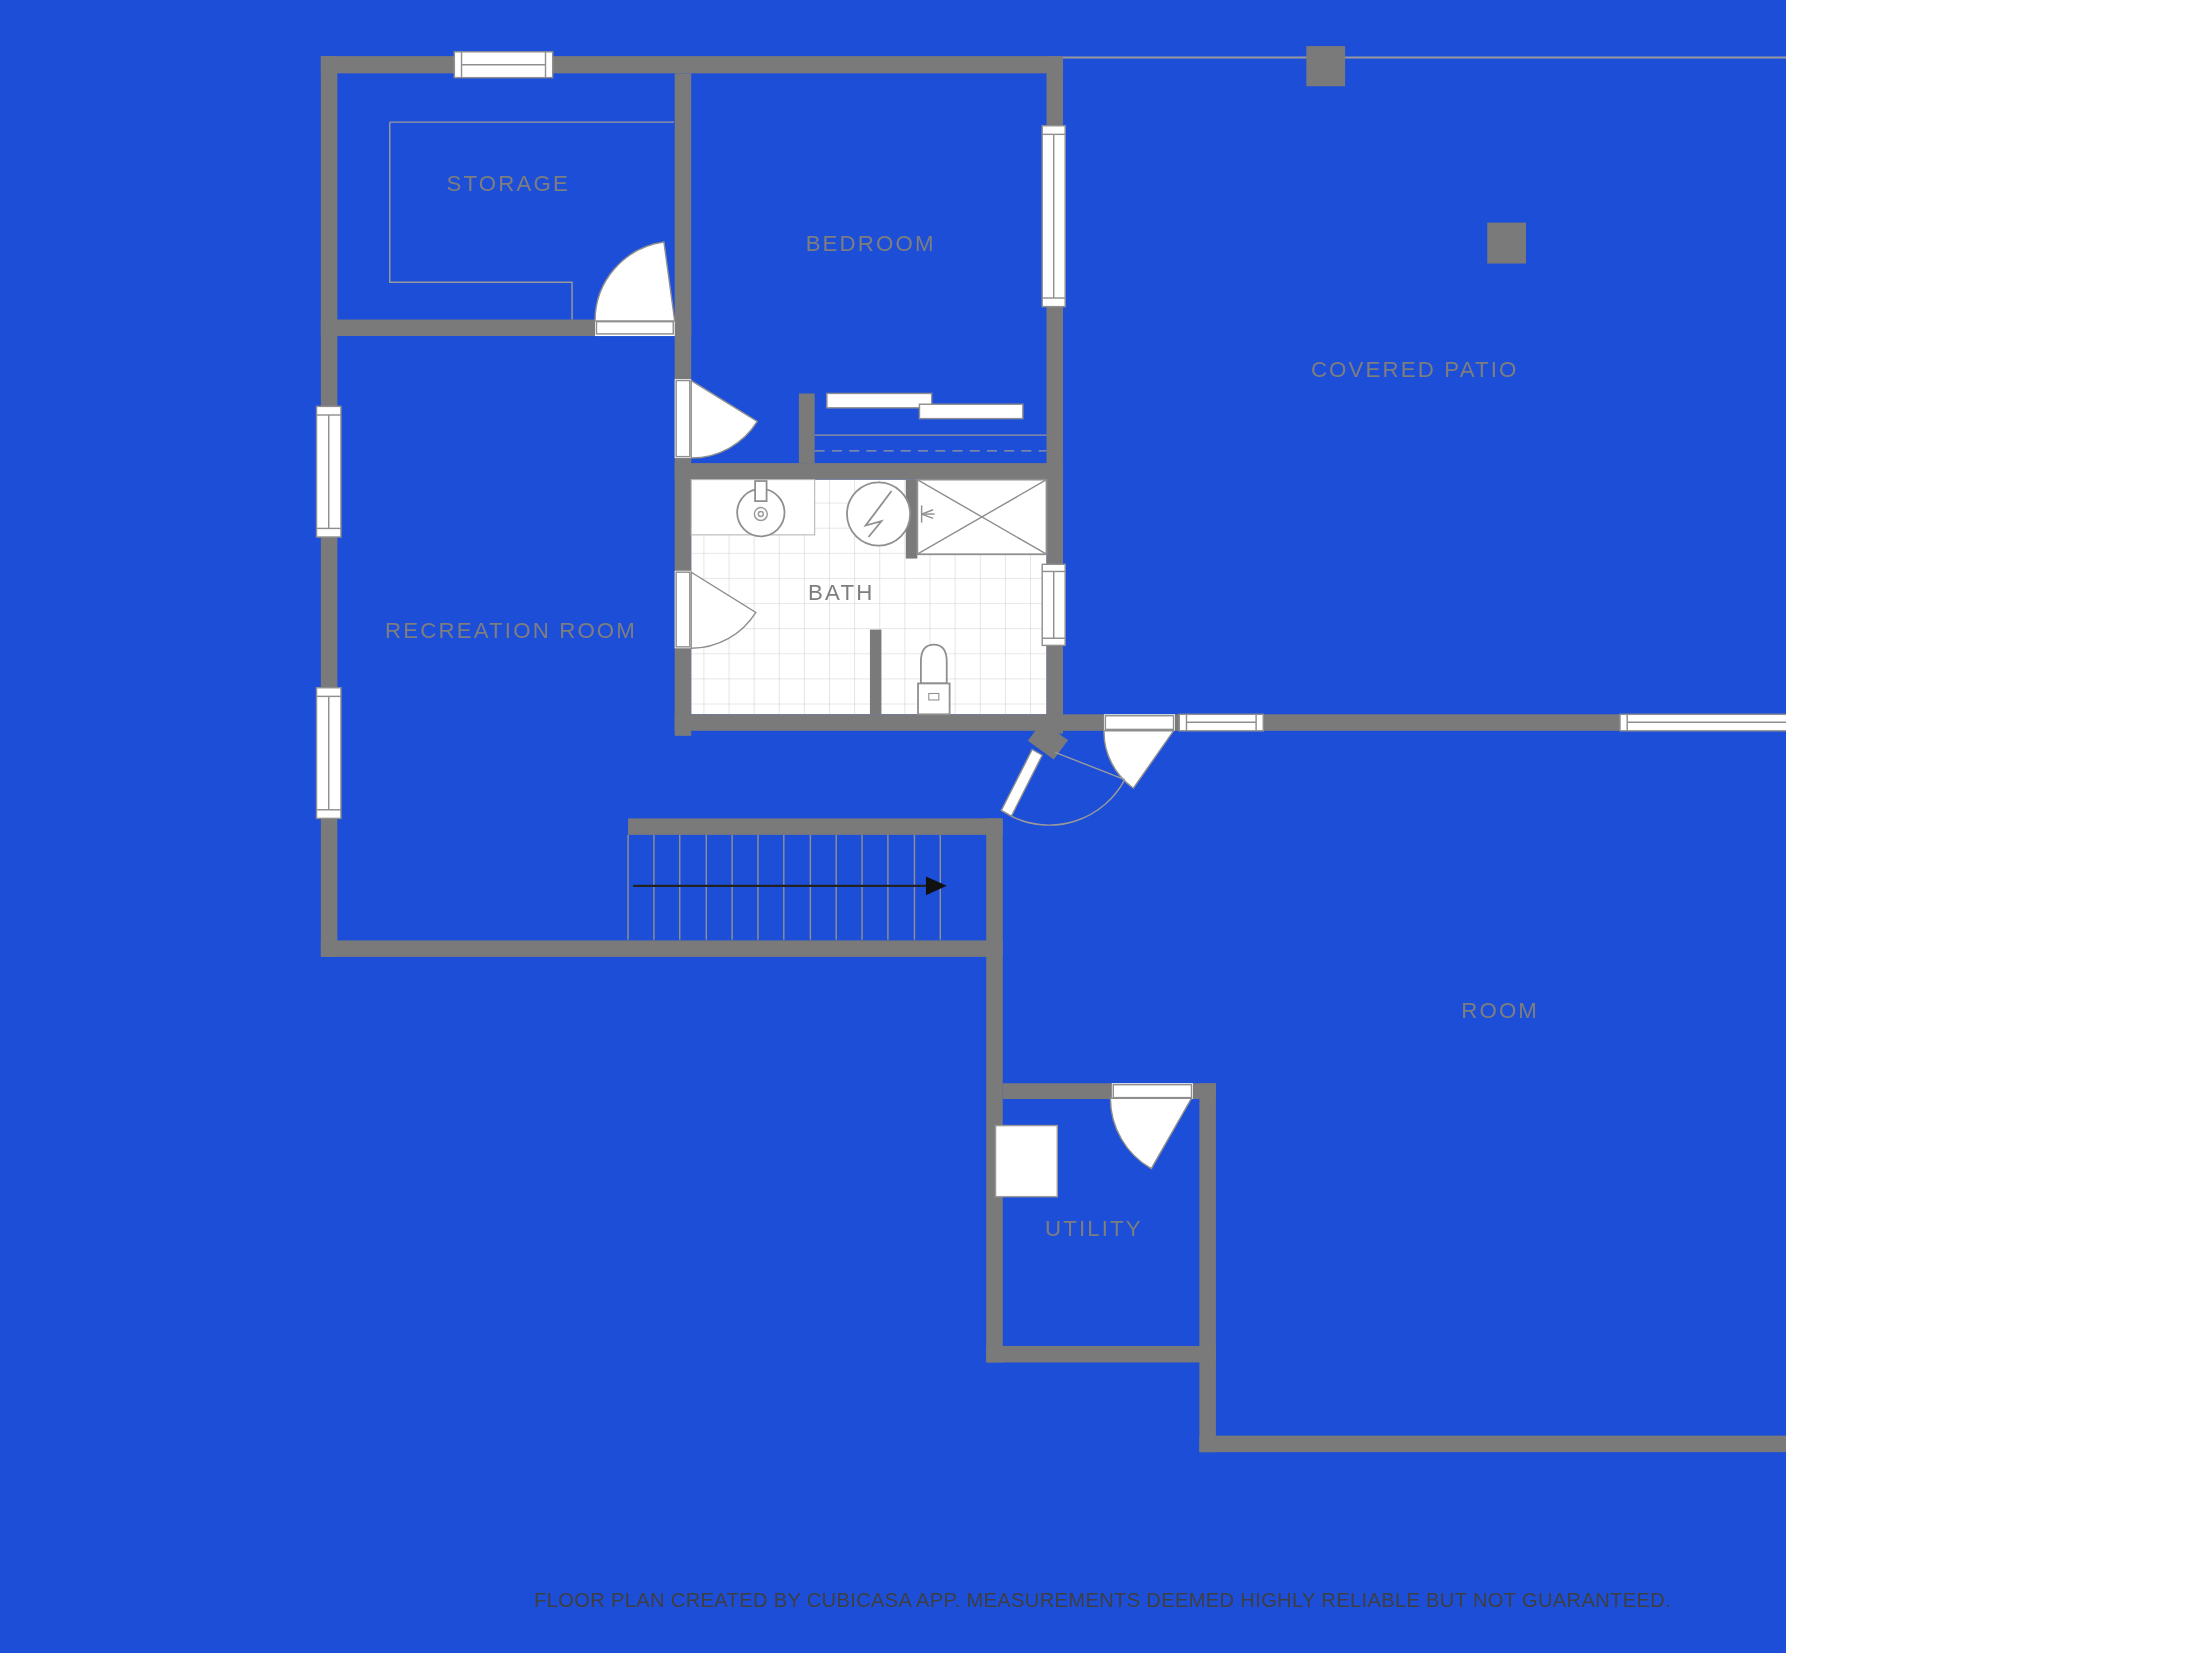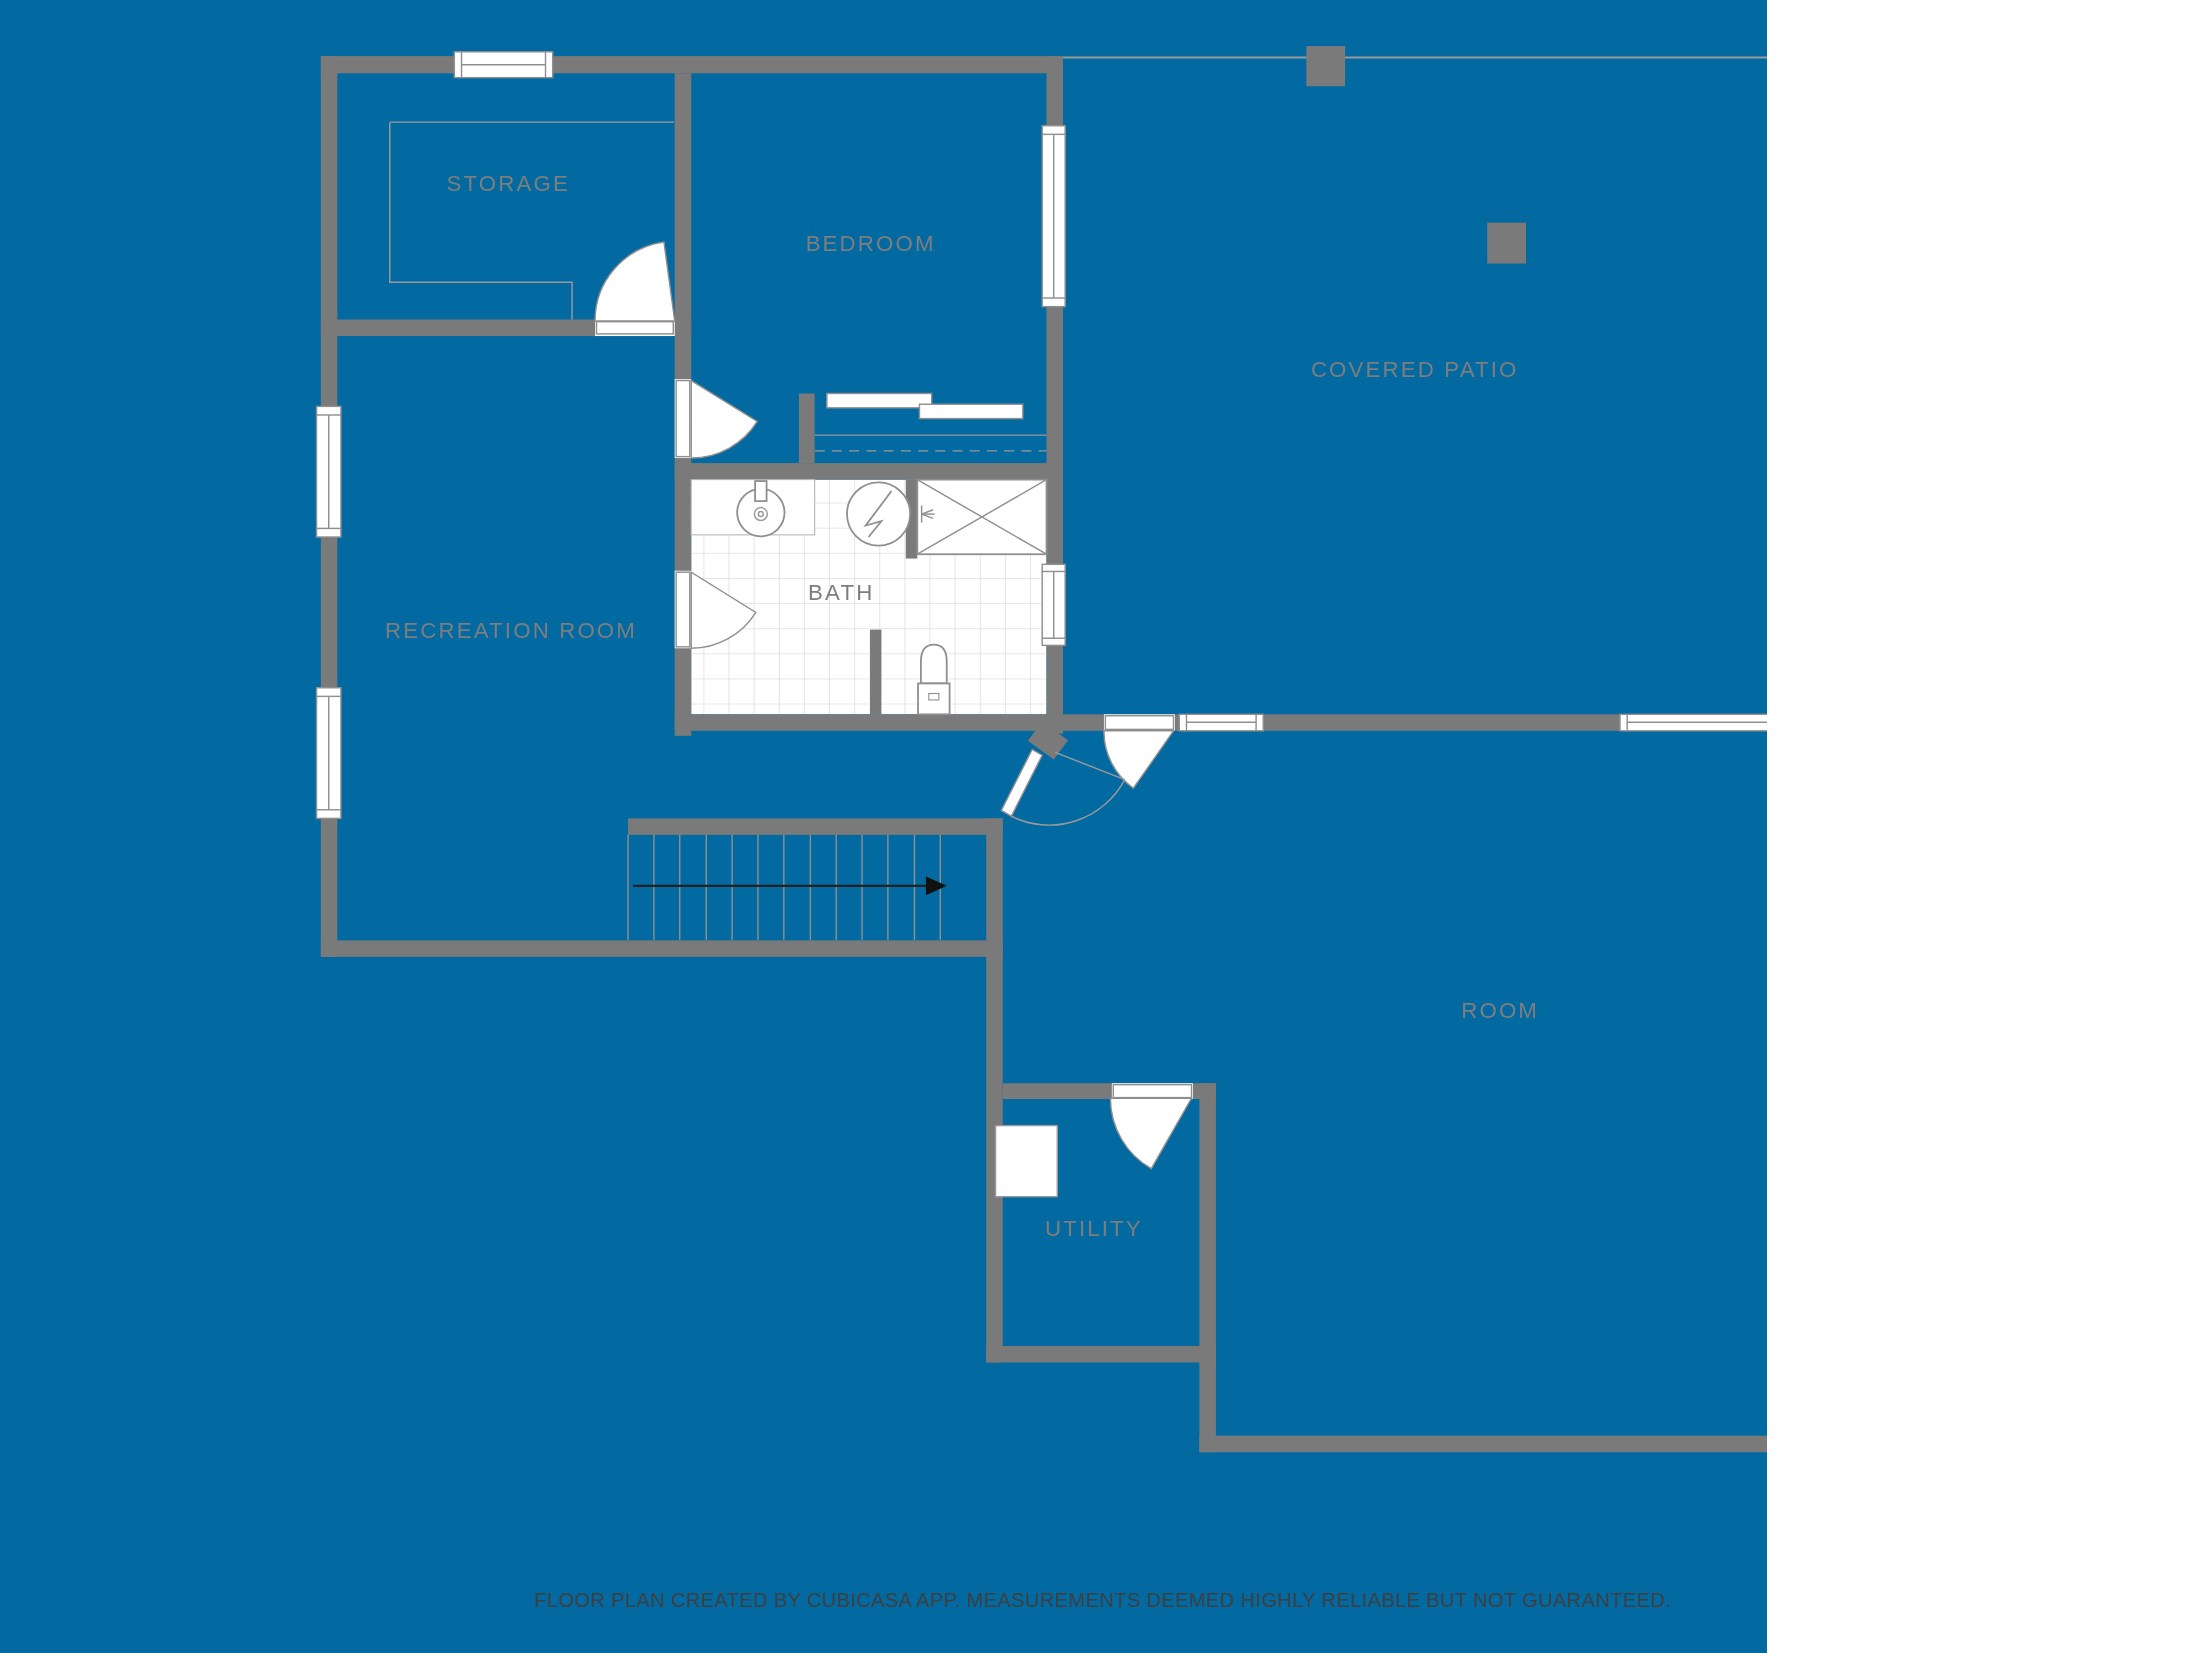--- a/index.html
+++ b/index.html
@@ -1,17 +1,17 @@
 <!DOCTYPE html>
 <html style="font-size:11.5px"><head>
 <meta charset="utf-8">
 <style>
   html,body{margin:0;padding:0;background:#ffffff;}
-  .stage{position:relative;width:1767px;height:1654px;background:#0369a1;overflow:hidden;
-         font-family:"Liberation Sans", sans-serif;}
+  .stage{position:relative;width:1767px;height:1654px;background:#1d4ed8;overflow:hidden;
+         font-family:"Liberation Sans", sans-serif;padding-left:19px;}
   svg{position:absolute;left:0;top:0;}
   .wall{fill:#7a7a7a;stroke:none;}
   .gap{fill:#ffffff;}
   .winframe{fill:#ffffff;stroke:#8f8f8f;stroke-width:2;}
   .winline{stroke:#8f8f8f;stroke-width:2;fill:none;}
   .pie{fill:#ffffff;stroke:#8f8f8f;stroke-width:2;}
   .leaf{fill:#ffffff;stroke:#8f8f8f;stroke-width:2;}
   .fix{fill:#ffffff;stroke:#8f8f8f;stroke-width:2.5;}
   .fixthin{fill:none;stroke:#9a9a9a;stroke-width:2;}
   .stair{stroke:#8f8f8f;stroke-width:2;fill:none;}

